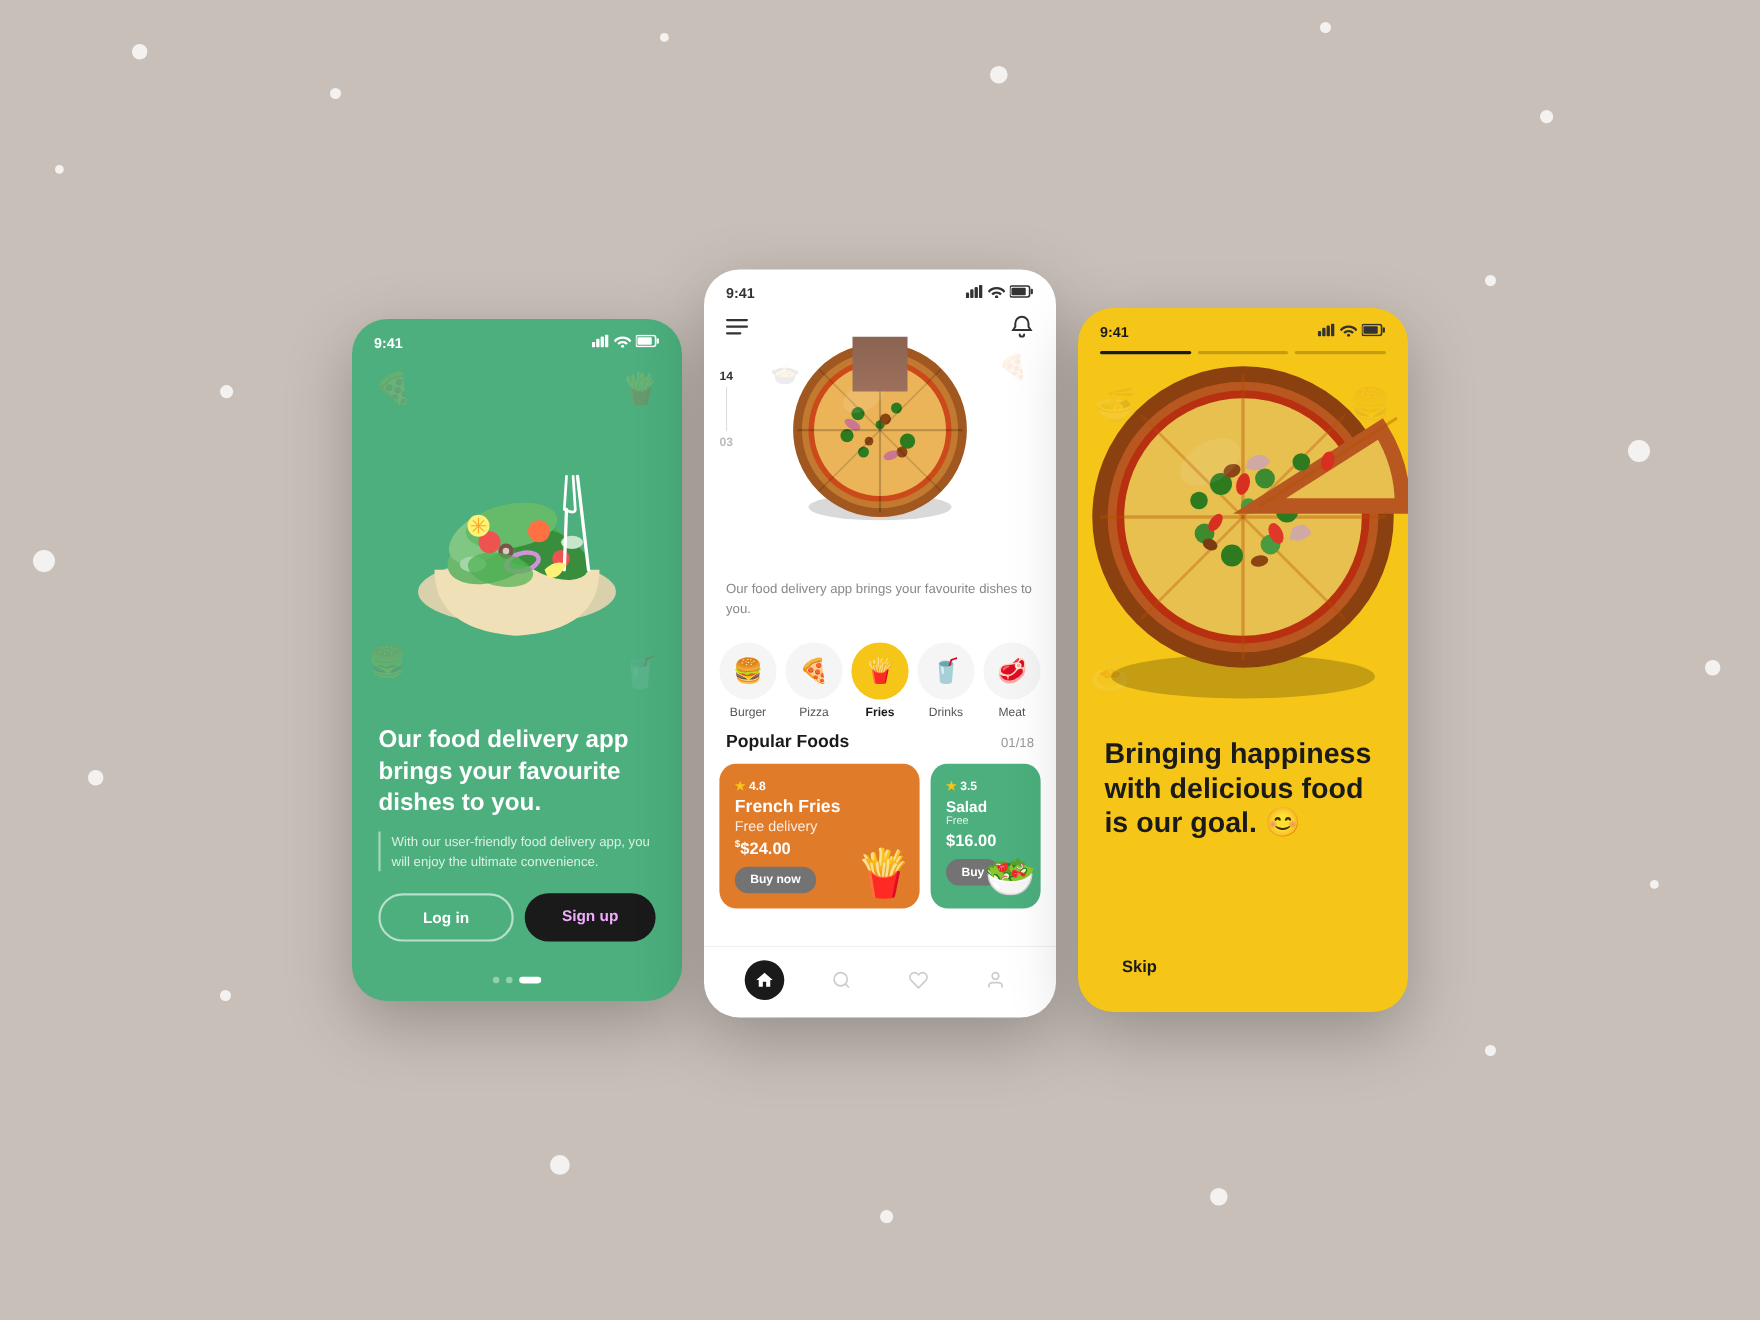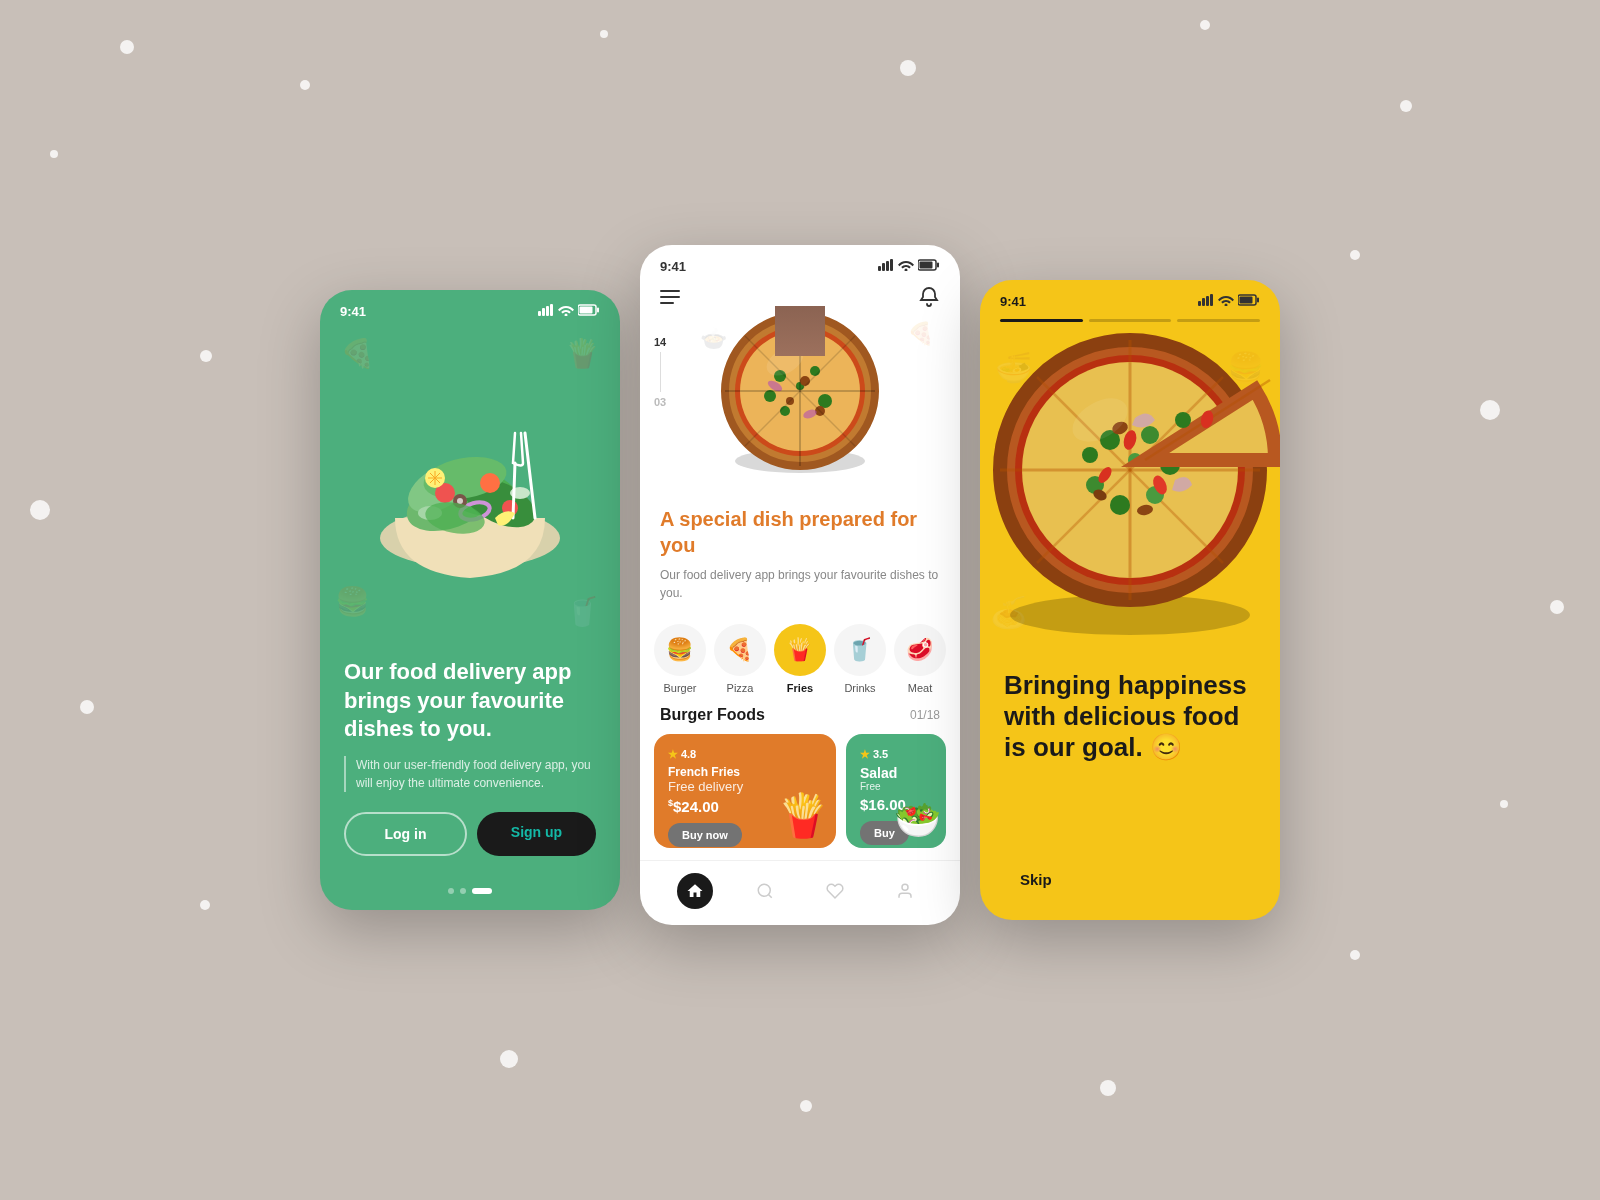--- a/index.html
+++ b/index.html
@@ -121,21 +121,21 @@
       cursor: pointer;
       text-align: center;
     }
 
     .btn-signup {
       flex: 1;
       padding: 12px;
       border-radius: 25px;
       border: none;
       background: #1a1a1a;
-      color: #14b8a6;
+      color: #f0abfc;
       font-size: 14px;
       font-weight: 600;
       cursor: pointer;
       text-align: center;
     }
 
     .phone-1-dots {
       display: flex;
       justify-content: center;
       gap: 6px;
@@ -696,23 +696,20 @@
           <ellipse cx="70" cy="55" rx="20" ry="12" fill="rgba(255,255,255,0.1)" transform="rotate(-30,70,55)"></ellipse>
         </svg>
       </div>
 
       <div style="position:absolute;top:-10px;left:50%;transform:translateX(-50%);width:60px;height:50px;overflow:hidden;">
         <div style="width:50px;height:60px;background:linear-gradient(180deg,#8B6352 0%,#a0735f 100%);border-radius:0 0 10px 10px;margin:0 auto;"></div>
       </div>
     </div>
 
     <div class="phone-2-text-section">
-      <h2>
-        <span>A </span><span style="color:#e07b2a;">special dish</span><span> prepared for you</span>
-      </h2>
       <p>Our food delivery app brings your favourite dishes to you.</p>
     </div>
 
     <div class="categories">
       <div class="category-item">
         <div class="category-circle">🍔</div>
         <span class="category-label">Burger</span>
       </div>
       <div class="category-item">
         <div class="category-circle">🍕</div>
@@ -726,34 +723,34 @@
         <div class="category-circle">🥤</div>
         <span class="category-label">Drinks</span>
       </div>
       <div class="category-item">
         <div class="category-circle">🥩</div>
         <span class="category-label">Meat</span>
       </div>
     </div>
 
     <div class="popular-header">
-      <h3>Burger Foods</h3>
+      <h3>Popular Foods</h3>
       <span>01/18</span>
     </div>
 
     <div class="food-cards">
 
       <div class="food-card food-card-orange">
         <div class="food-card-top">
           <div class="food-rating">
             <span class="star">★</span>
             <span>4.8</span>
           </div>
         </div>
-        <div style="font-size:12px;font-weight:700;color:white;">French Fries</div>
+        <div style="font-size:16px;font-weight:700;color:white;">French Fries</div>
         <div style="font-size:13px;color:rgba(255,255,255,0.85);margin-bottom:4px;">Free delivery</div>
         <div style="font-size:15px;font-weight:700;color:white;margin-bottom:8px;">
           <sup style="font-size:9px;">$</sup><span>$24.00</span>
         </div>
         <div class="buy-btn">Buy now</div>
 
         <div style="position:absolute;right:6px;bottom:8px;font-size:42px;">🍟</div>
       </div>
 
       <div class="food-card food-card-green" style="overflow:hidden;max-width:100px;">

